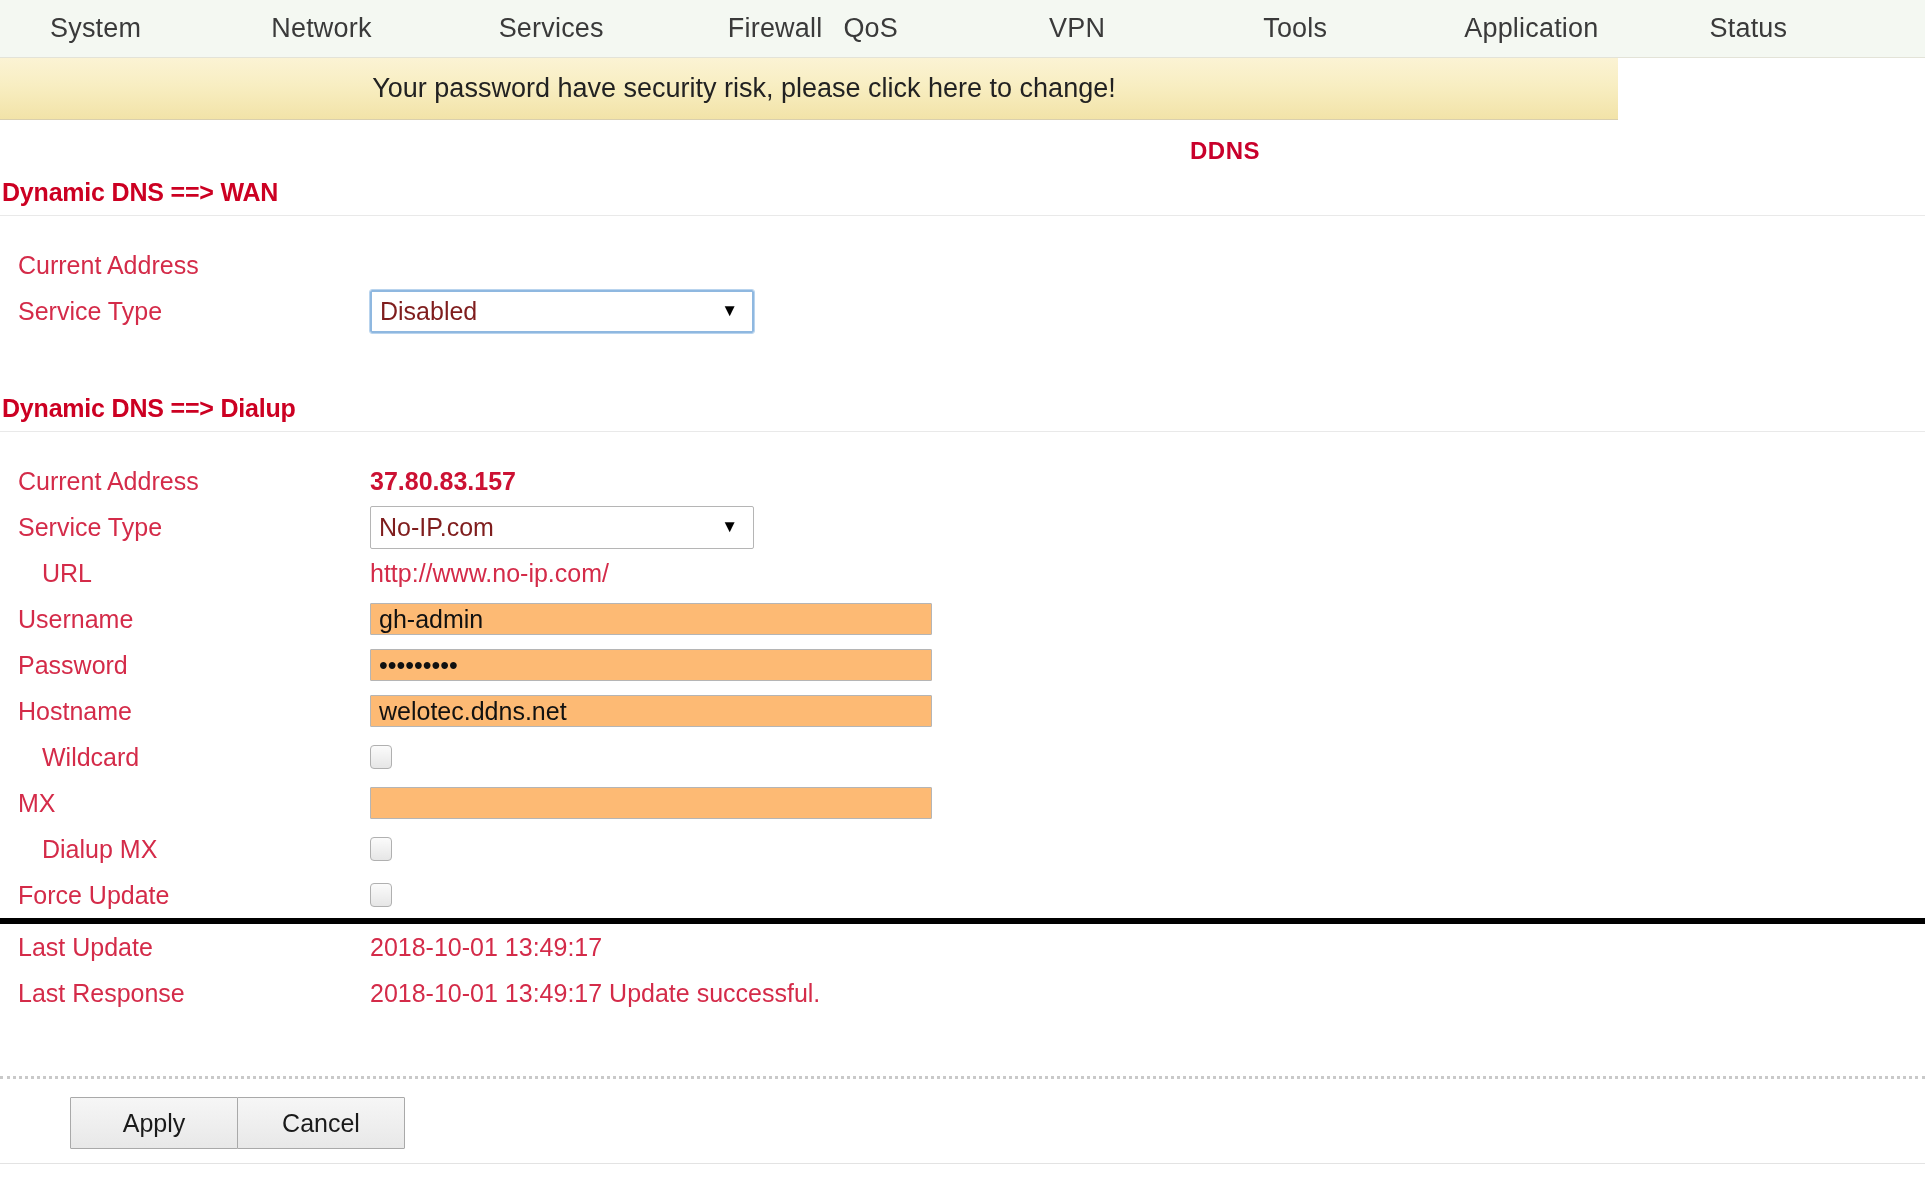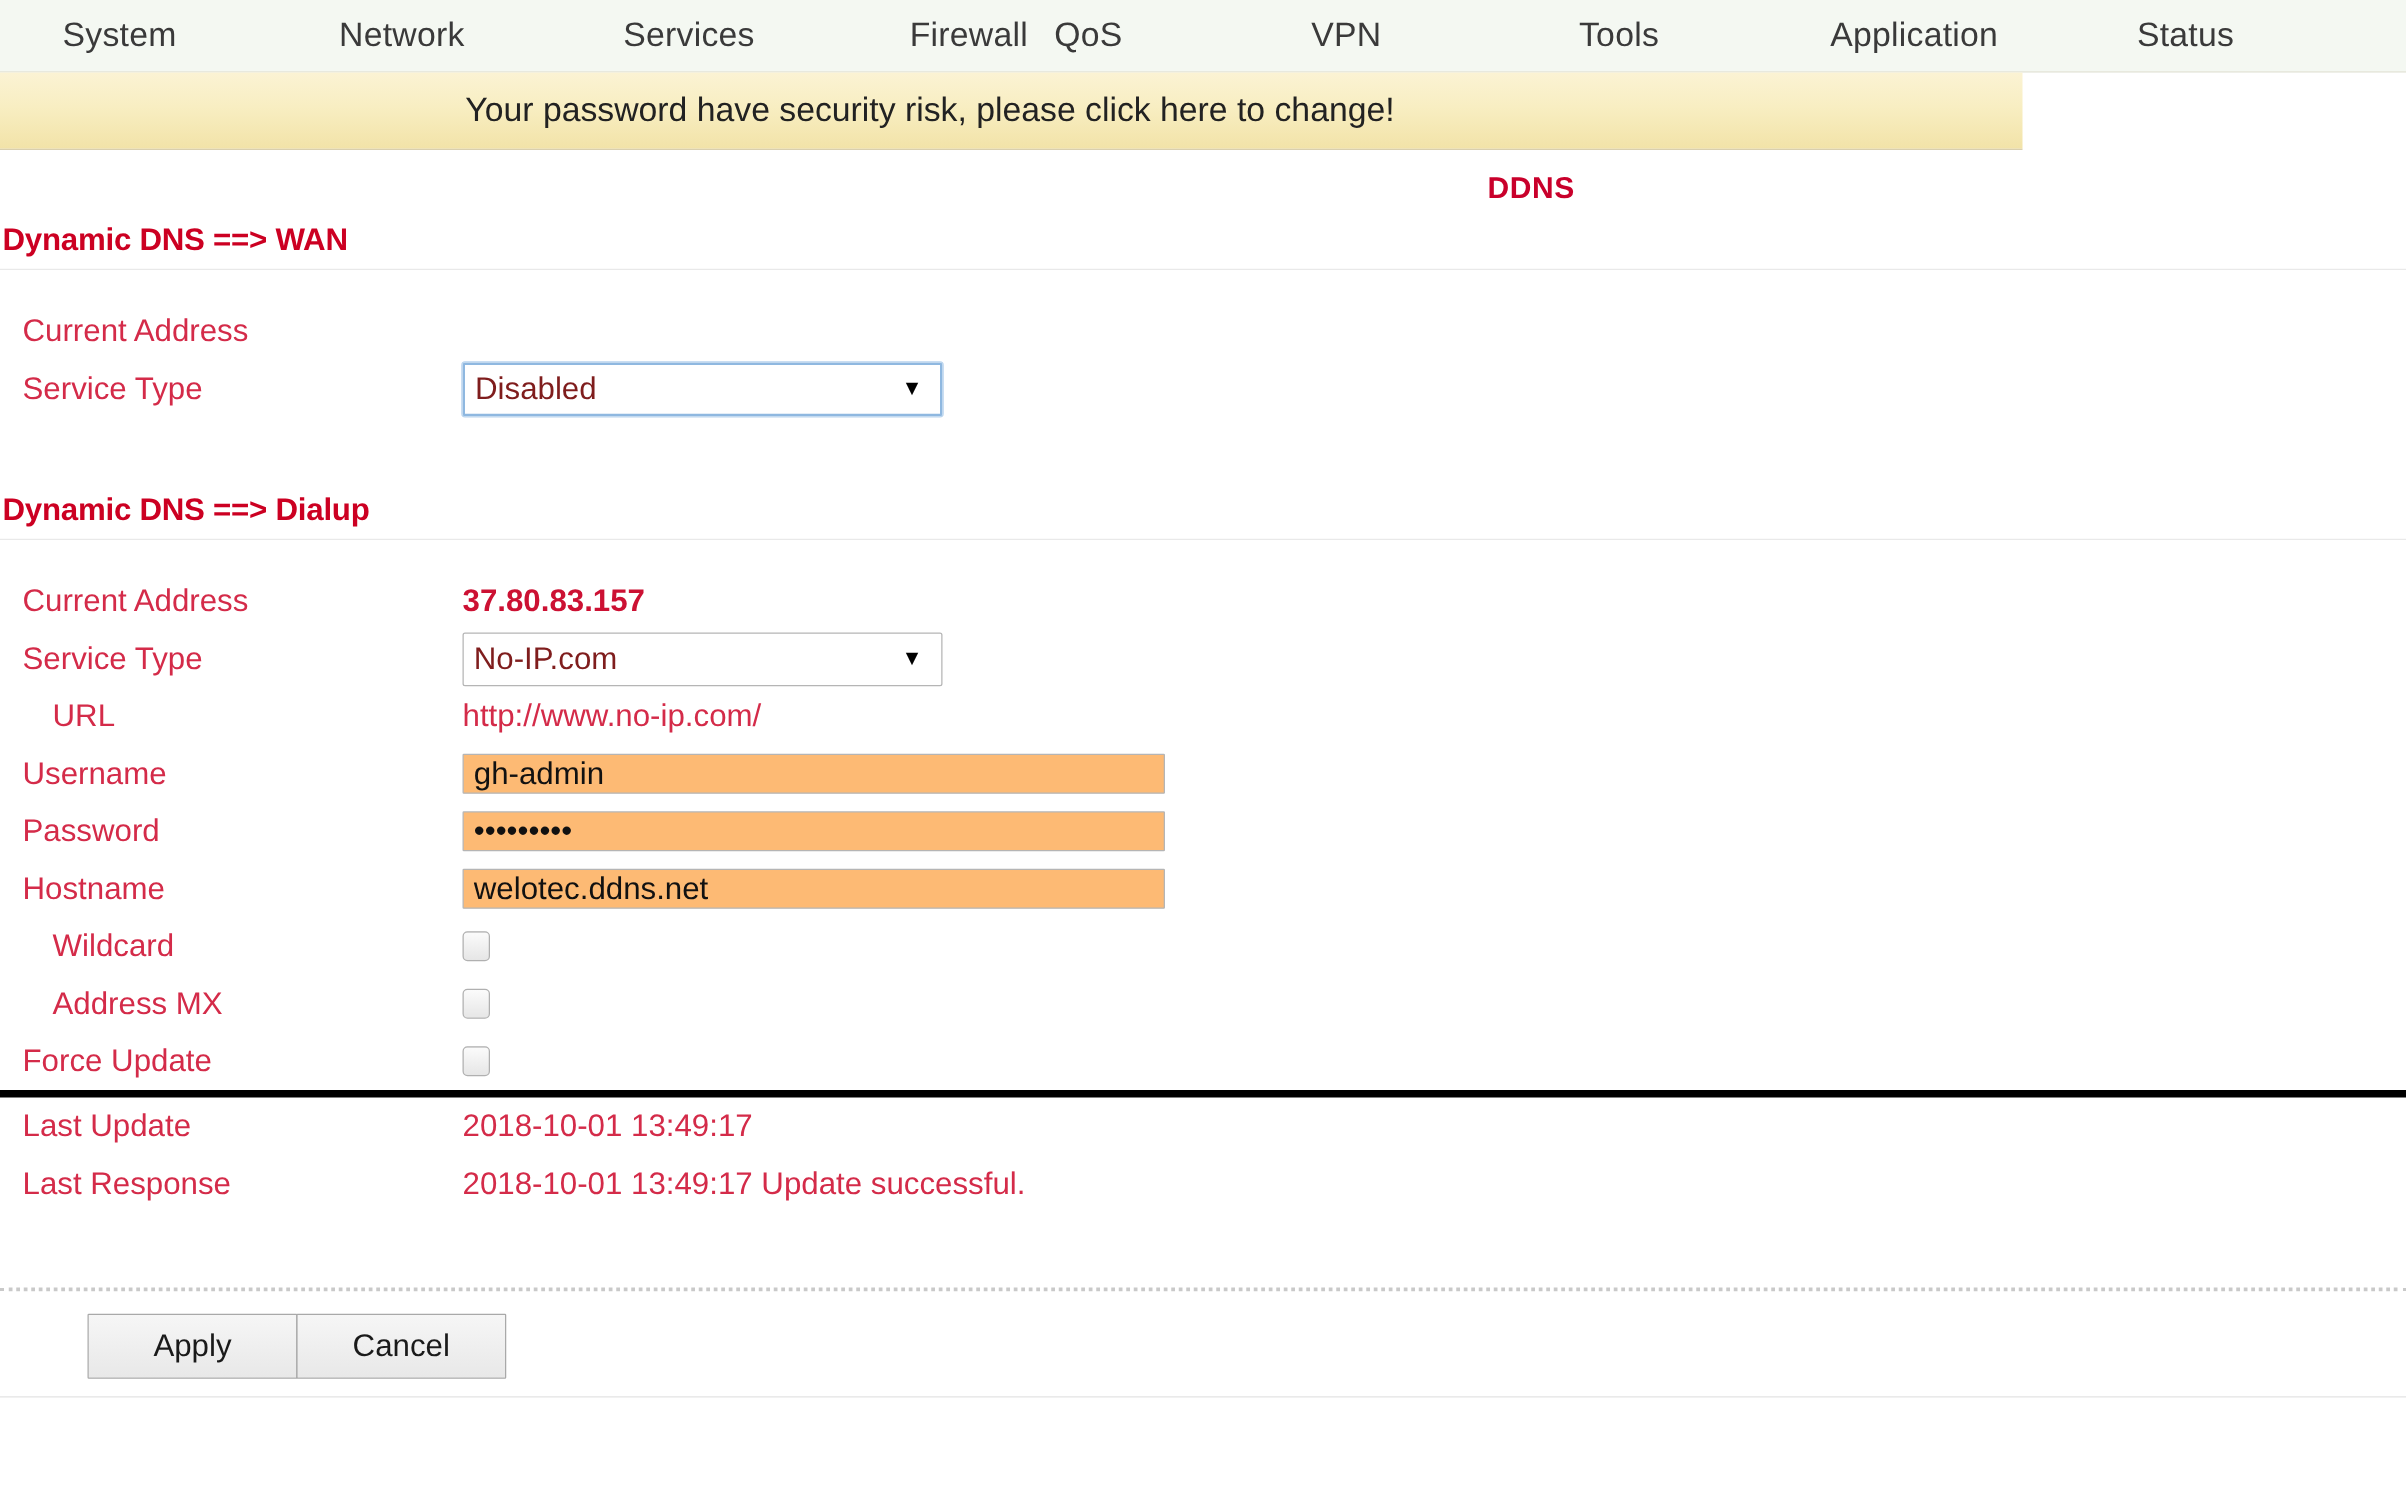--- a/index.html
+++ b/index.html
@@ -321,23 +321,29 @@
     </td>
   </tr>
 
   <tr class="form-row">
     <td class="lbl indent">Wildcard</td>
     <td class="val">
       <span class="chk"></span>
     </td>
   </tr>
 
-
-  <tr class="form-row">
-    <td class="lbl indent">Address MX</td>
+  <tr class="form-row">
+    <td class="lbl">MX</td>
+    <td class="val">
+      <input class="ctl-text" type="text" value="" style="">
+    </td>
+  </tr>
+
+  <tr class="form-row">
+    <td class="lbl indent">Dialup MX</td>
     <td class="val">
       <span class="chk"></span>
     </td>
   </tr>
 
   <tr class="form-row">
     <td class="lbl">Force Update</td>
     <td class="val">
       <span class="chk"></span>
     </td>

